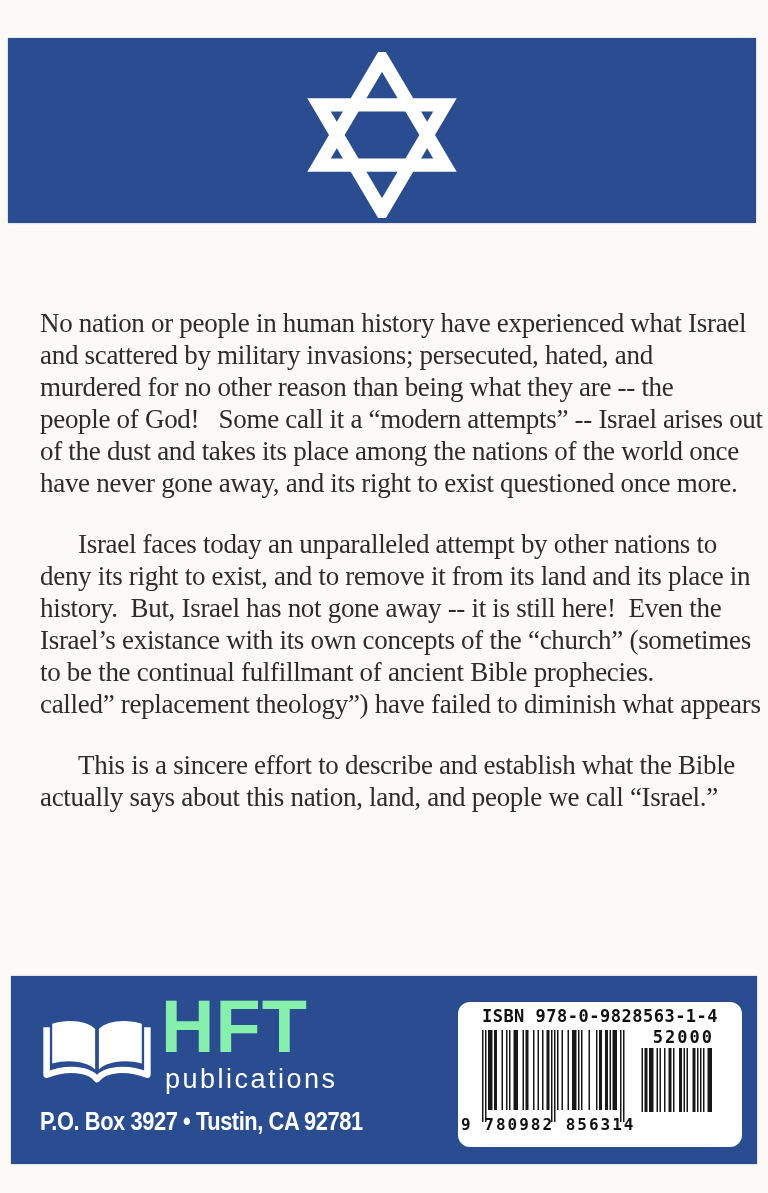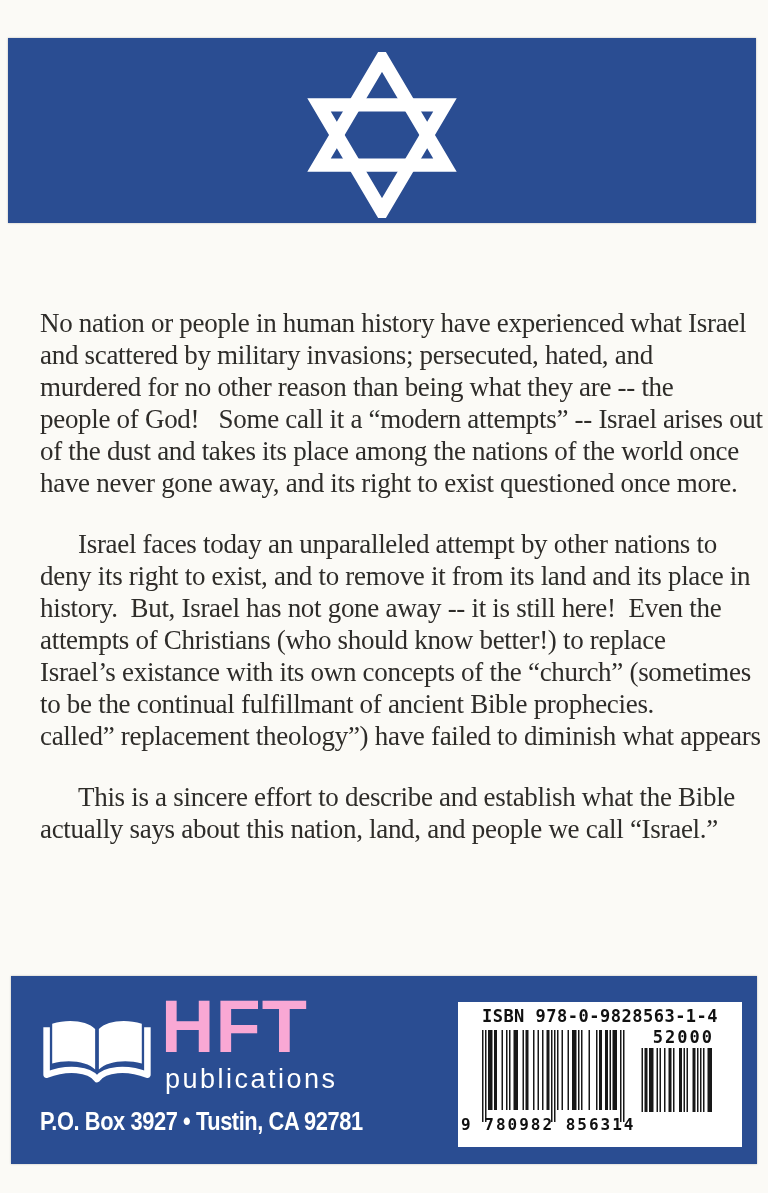--- a/index.html
+++ b/index.html
@@ -35,40 +35,40 @@
     letter-spacing:-0.3px;
   }
   .paragraph + .paragraph{margin-top:29px;}
   .bt-line{white-space:pre;}
   .bt-line.indent{padding-left:38px;}
 
   
   .book-icon{position:absolute;left:30px;top:39px;width:112px;height:88px;}
   .pub-name{
     position:absolute;left:150px;top:14px;
-    color:#f9a8d4;font-family:"Liberation Sans",sans-serif;
+    color:#86efac;font-family:"Liberation Sans",sans-serif;
     font-weight:bold;font-size:74px;line-height:74px;letter-spacing:1px;
   }
   .pub-sub{
     position:absolute;left:154px;top:88px;
     color:#fff;font-family:"Liberation Sans",sans-serif;
     font-weight:400;font-size:27px;letter-spacing:2.5px;
   }
   .pub-address{
     position:absolute;left:29px;top:130px;
     color:#fff;font-family:"Liberation Sans",sans-serif;
     font-weight:bold;font-size:26px;letter-spacing:-0.5px;
     transform:scaleX(0.84);transform-origin:left center;
     white-space:nowrap;
   }
 
   
   .barcode-box{
     position:absolute;left:447px;top:26px;width:284px;height:145px;
-    background:#ffffff;border-radius:0;
+    background:#ffffff;border-radius:12px;
   }
   .mono{font-family:"DejaVu Sans Mono", monospace;color:#111;}
   .isbn-label{
     position:absolute;left:0;top:4px;width:100%;
     text-align:center;font-size:17px;font-weight:bold;letter-spacing:0.5px;
   }
   .main-barcode{position:absolute;left:24px;top:28px;}
   .ean-digits{
     position:absolute;left:3px;top:113px;
     font-size:16px;font-weight:bold;letter-spacing:2px;white-space:pre;
@@ -99,21 +99,20 @@
         <div class="bt-line">and scattered by military invasions; persecuted, hated, and</div>
         <div class="bt-line">murdered for no other reason than being what they are -- the</div>
         <div class="bt-line">people of God!   Some call it a “modern attempts” -- Israel arises out</div>
         <div class="bt-line">of the dust and takes its place among the nations of the world once</div>
         <div class="bt-line">have never gone away, and its right to exist questioned once more.</div>
       </div>
       <div class="paragraph">
         <div class="bt-line indent">Israel faces today an unparalleled attempt by other nations to</div>
         <div class="bt-line">deny its right to exist, and to remove it from its land and its place in</div>
         <div class="bt-line">history.  But, Israel has not gone away -- it is still here!  Even the</div>
-        <div class="bt-line">attempts of Christians (who should know better!) to replace</div>
         <div class="bt-line">Israel’s existance with its own concepts of the “church” (sometimes</div>
         <div class="bt-line">to be the continual fulfillmant of ancient Bible prophecies.</div>
         <div class="bt-line">called” replacement theology”) have failed to diminish what appears</div>
       </div>
       <div class="paragraph">
         <div class="bt-line indent">This is a sincere effort to describe and establish what the Bible</div>
         <div class="bt-line">actually says about this nation, land, and people we call “Israel.”</div>
       </div>
     </div>
 

